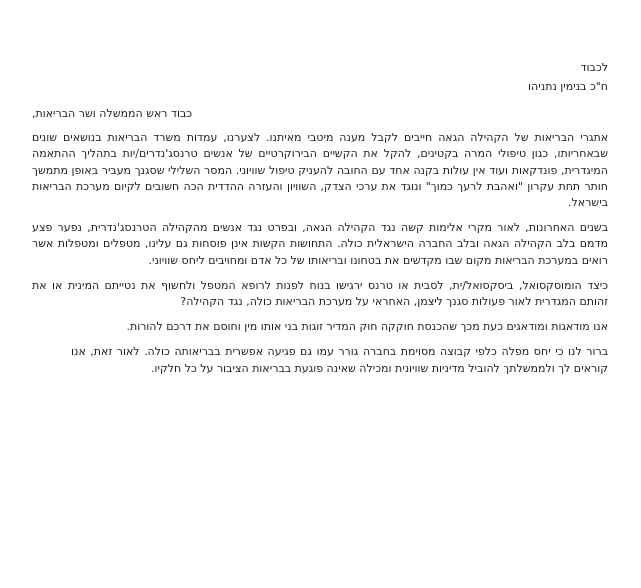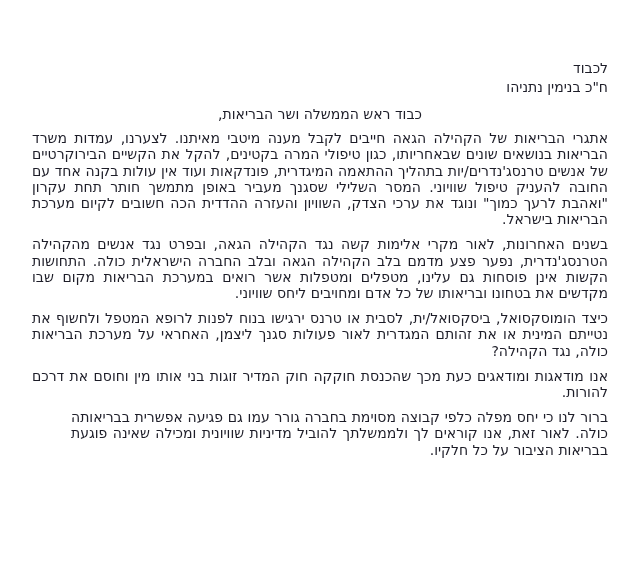--- a/index.html
+++ b/index.html
@@ -14,35 +14,35 @@
     overflow: hidden;
     font-family: "DejaVu Sans", sans-serif;
     color: #1d1d28;
   }
   .letter {
     position: absolute;
     top: 59px;
     left: 32px;
     right: 33px;
     direction: rtl;
-    font-size: 14px;
+    font-size: 11px;
   }
   .recipient p {
     margin: 0;
     line-height: 18.5px;
     text-align: right;
   }
   .recipient-title {
     font-weight: bold;
     text-decoration: underline;
   }
   .salutation {
     margin: 10px 0 8px 0;
     line-height: 16.2px;
-    text-align: center;
+    text-align: left;
   }
   p.para {
     margin: 0 0 9px 0;
     line-height: 16.2px;
     text-align: justify;
   }
   p.vocative {
     margin: 5px 0 9px 0;
     line-height: 16.2px;
     text-align: right;

